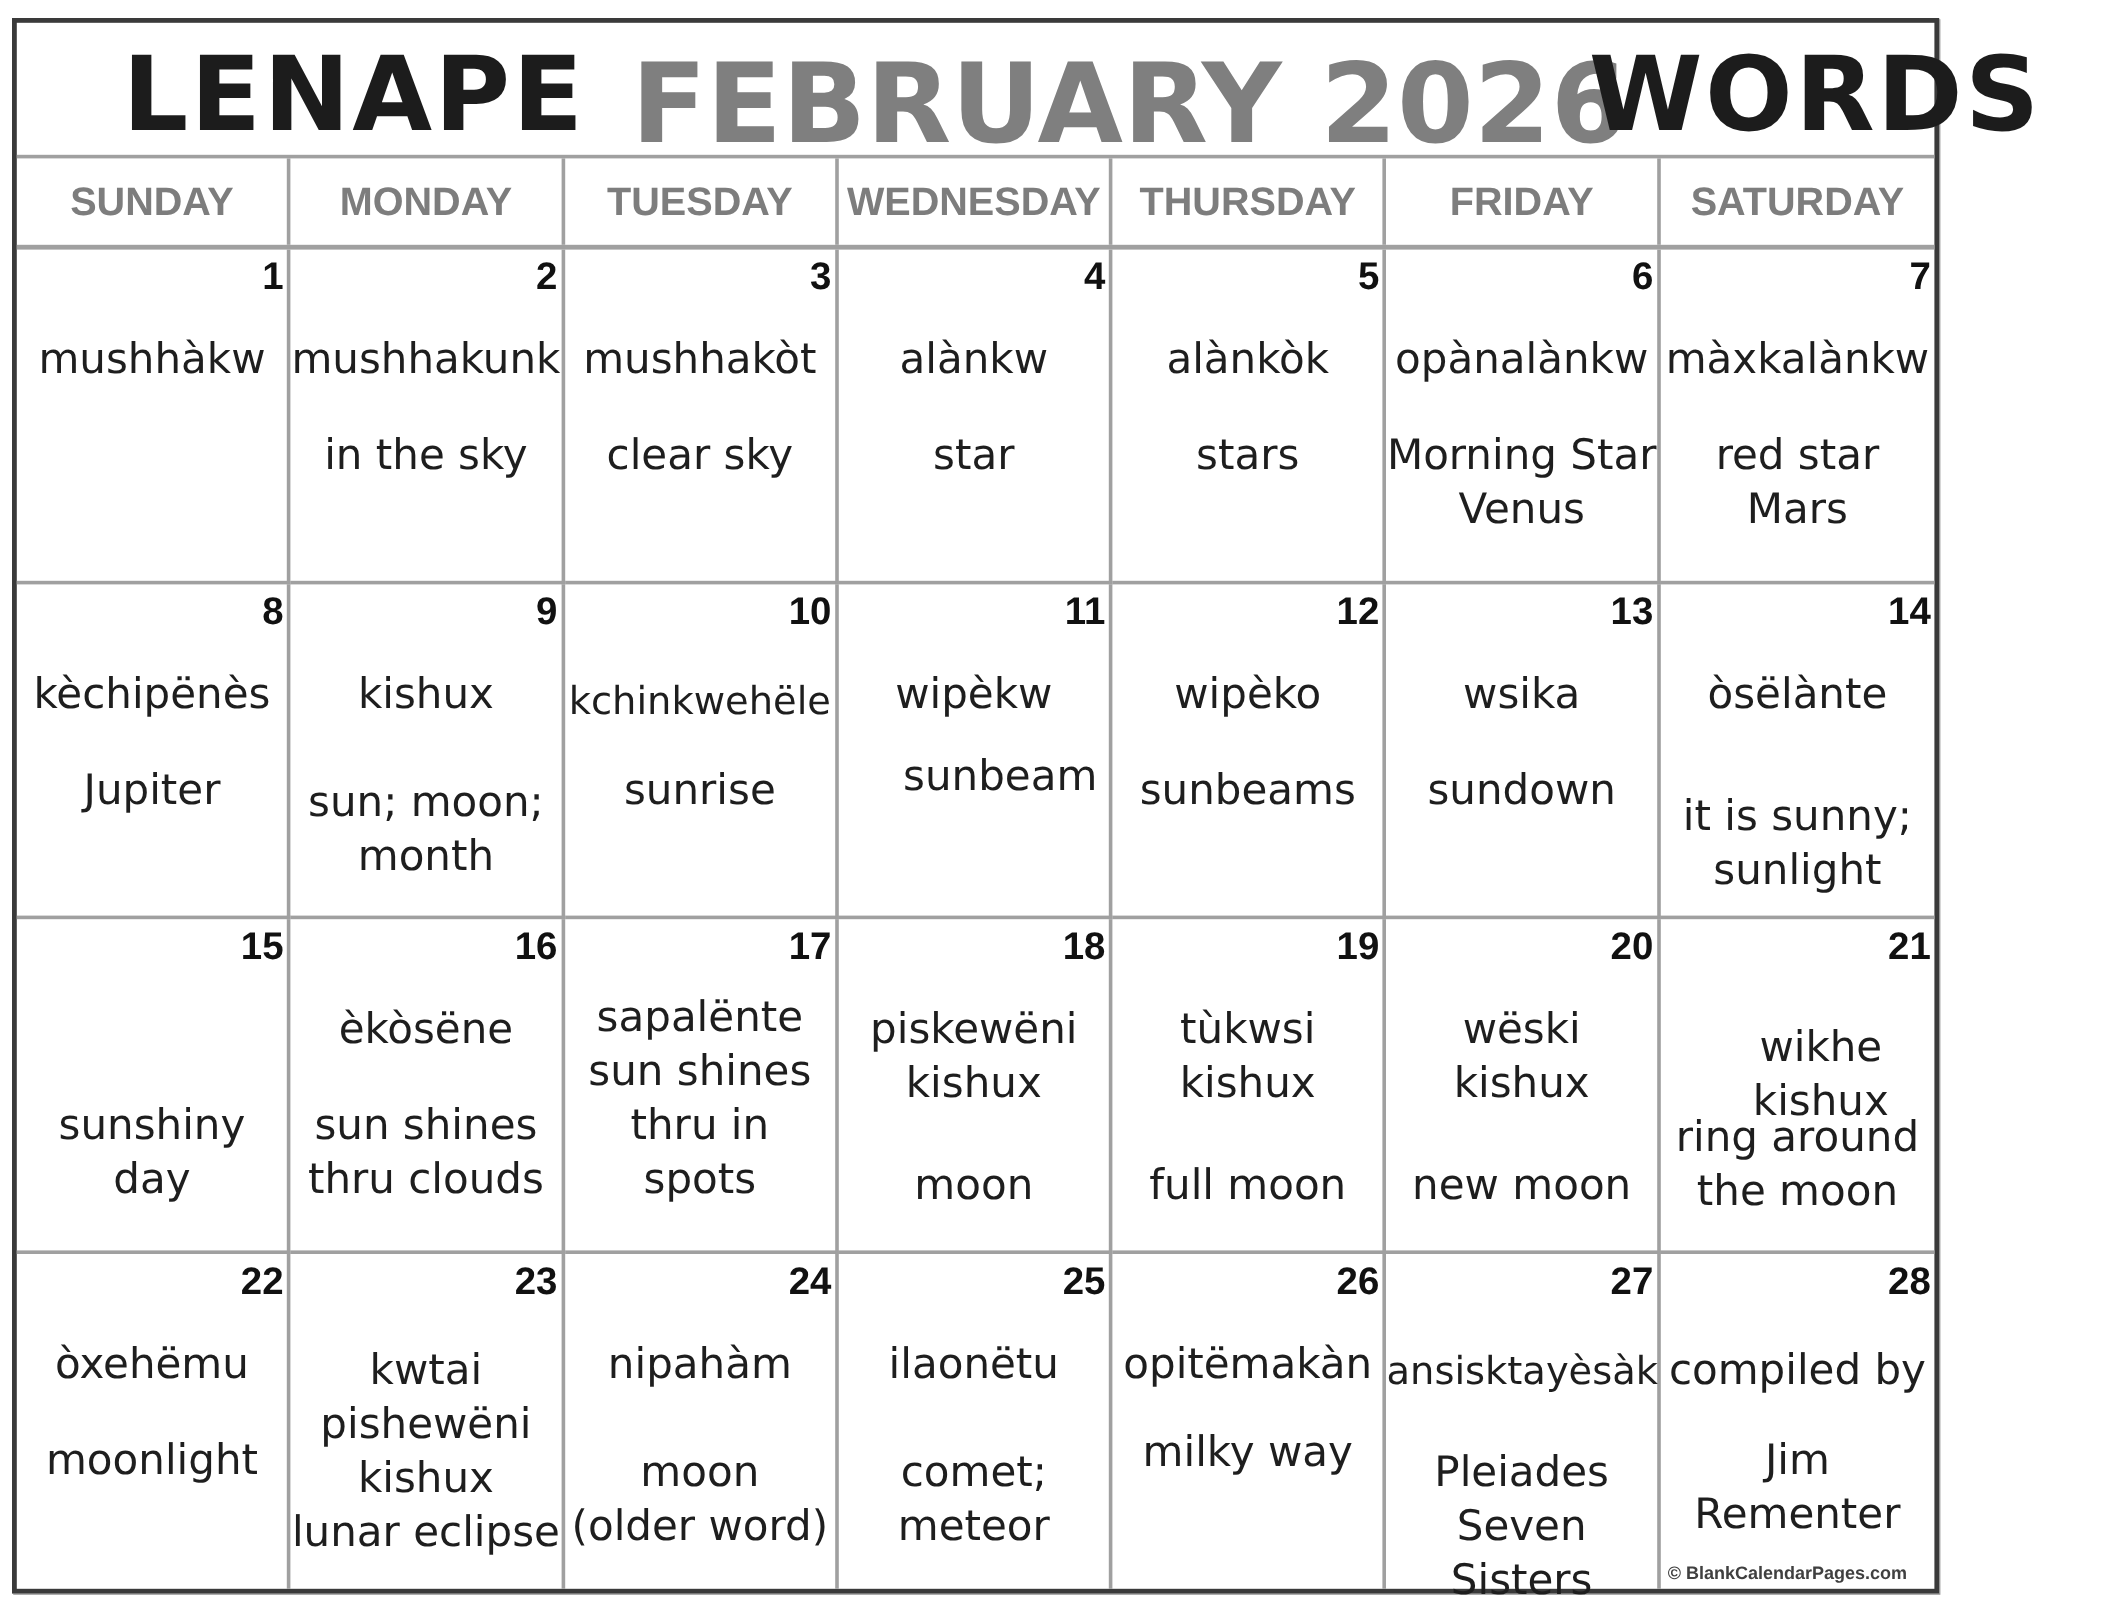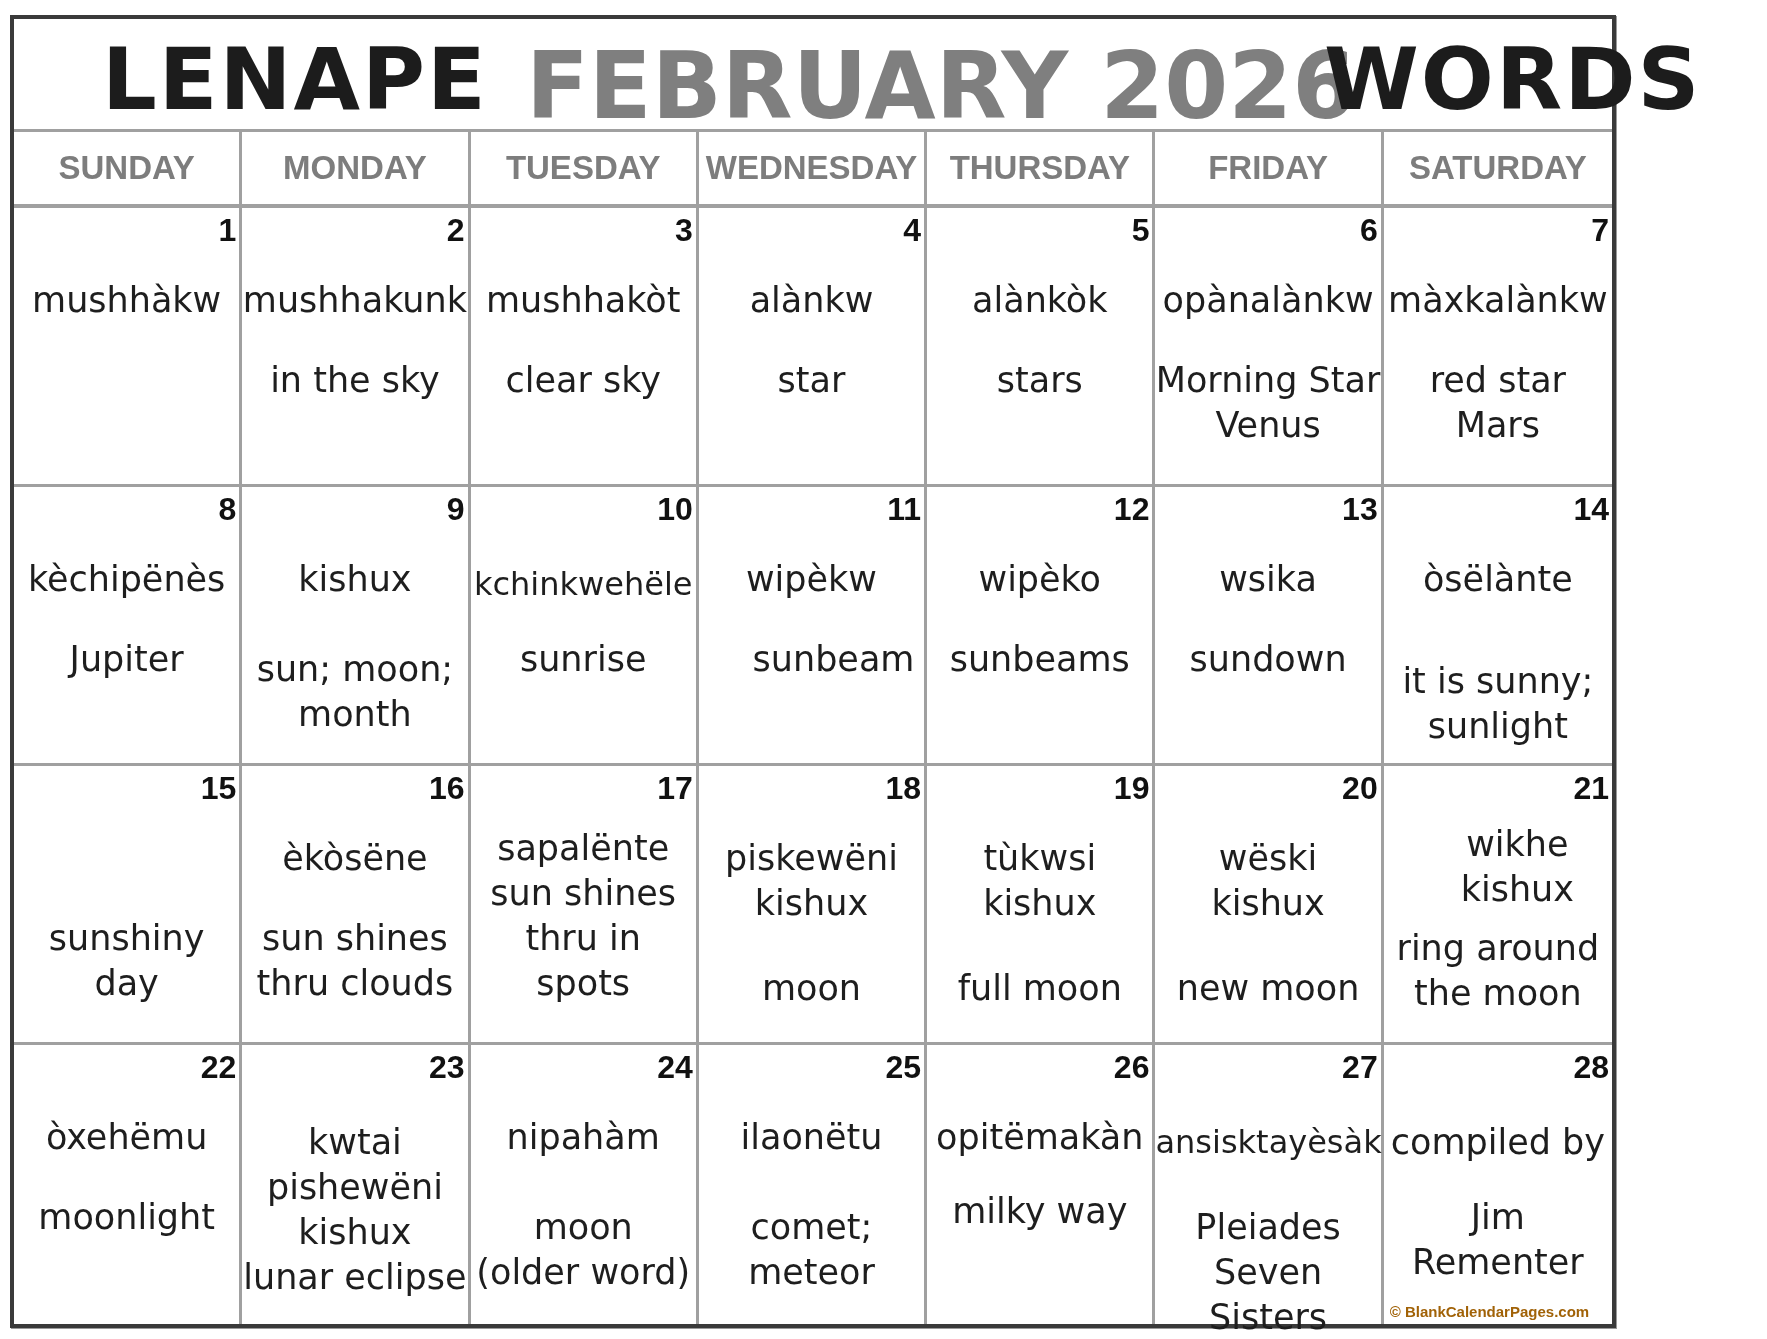--- a/index.html
+++ b/index.html
@@ -45,21 +45,21 @@
   }
   .word {
     position:absolute; left:0; right:0; top:70px; font-size:35px; line-height:45px; white-space:pre-line;
   }
   .meaning {
     position:absolute; left:0; right:0; font-size:35px; line-height:45px; white-space:pre-line;
   }
   .small .word { font-size:32px; }
   .copyright {
     position:absolute; left:6px; bottom:4px; font-family:"Liberation Sans", sans-serif;
-    font-weight:bold; font-size:15px; color:#a16207; text-align:left;
+    font-weight:bold; font-size:15px; color:#404040; text-align:left;
   }
 </style>
 </head>
 <body>
 
 <div class="frame">
   <div class="title-row">
     <div class="title-left">LENAPE</div>
     <div class="title-center">FEBRUARY 2026</div>
     <div class="title-right">WORDS</div>
@@ -124,21 +124,21 @@
 month</div>
       </div>
       <div class="cell small">
         <div class="daynum">10</div>
         <div class="word" style="top: 75px;">kchinkwehële</div>
         <div class="meaning" style="top: 150px;">sunrise</div>
       </div>
       <div class="cell">
         <div class="daynum">11</div>
         <div class="word">wipèkw</div>
-        <div class="meaning" style="top: 150px; padding-left: 44px;">sunbeam</div>
+        <div class="meaning" style="top: 138px; padding-left: 44px;">sunbeam</div>
       </div>
       <div class="cell">
         <div class="daynum">12</div>
         <div class="word">wipèko</div>
         <div class="meaning" style="top: 150px;">sunbeams</div>
       </div>
       <div class="cell">
         <div class="daynum">13</div>
         <div class="word">wsika</div>
         <div class="meaning" style="top: 150px;">sundown</div>
@@ -180,21 +180,21 @@
         <div class="meaning" style="top: 200px;">full moon</div>
       </div>
       <div class="cell">
         <div class="daynum">20</div>
         <div class="word" style="top: 70px;">wëski
 kishux</div>
         <div class="meaning" style="top: 200px;">new moon</div>
       </div>
       <div class="cell">
         <div class="daynum">21</div>
-        <div class="word" style="top: 56px; padding-left: 39px;">wikhe kishux</div>
+        <div class="word" style="top: 85px; padding-left: 39px;">wikhe kishux</div>
         <div class="meaning" style="top: 160px;">ring around
 the moon</div>
       </div>
       <div class="cell">
         <div class="daynum">22</div>
         <div class="word">òxehëmu</div>
         <div class="meaning" style="top: 150px;">moonlight</div>
       </div>
       <div class="cell">
         <div class="daynum">23</div>

